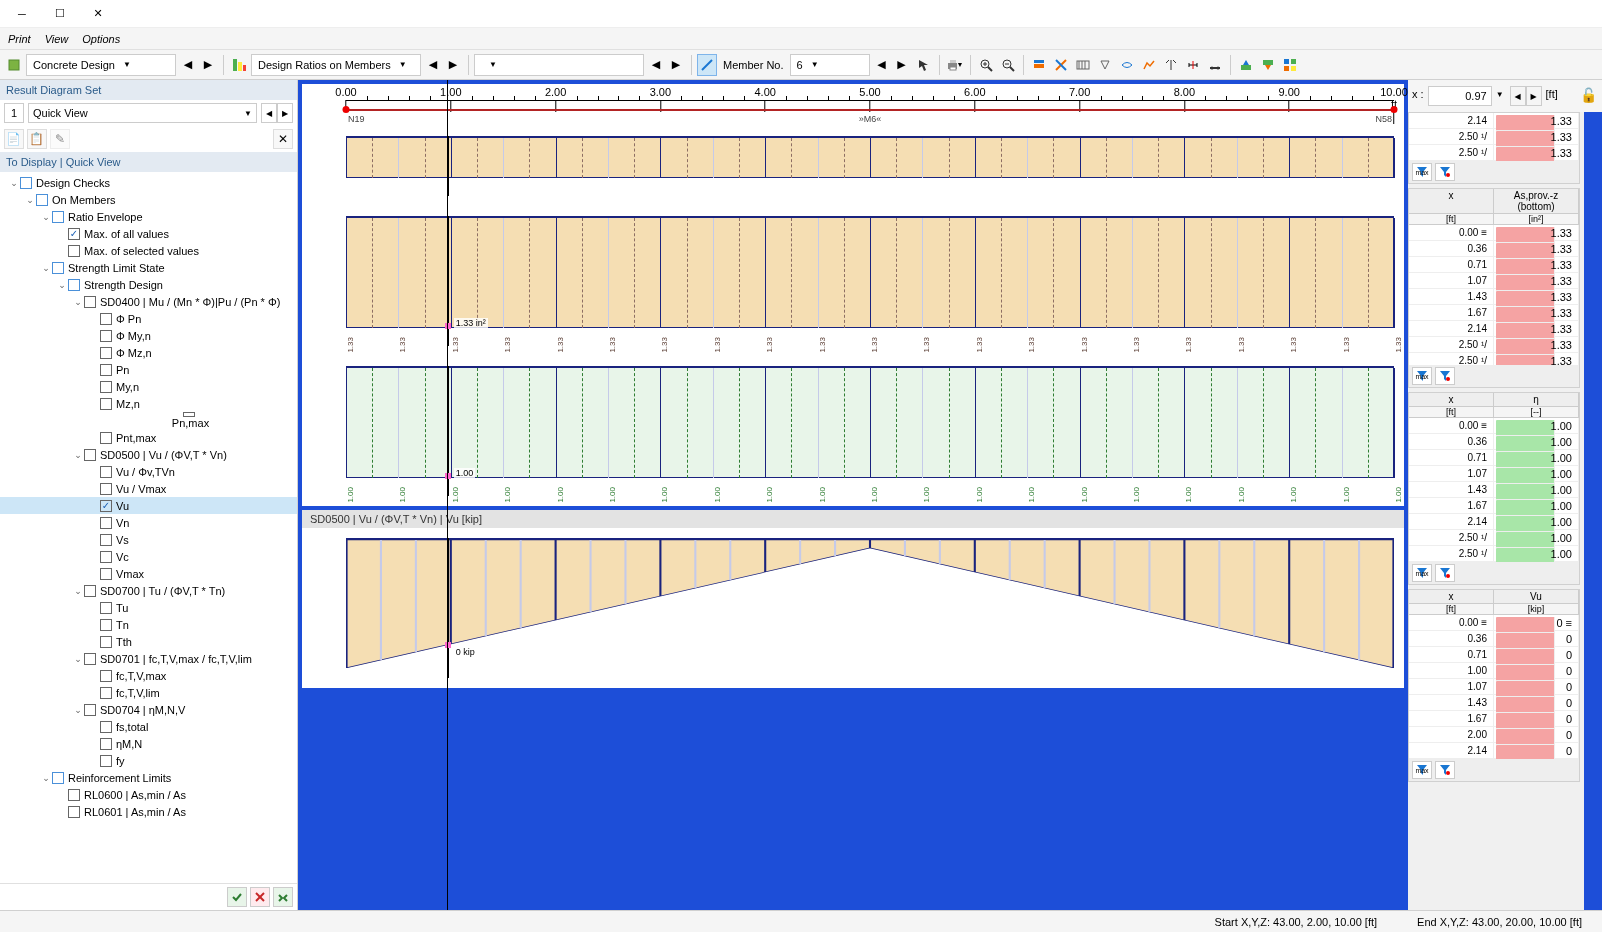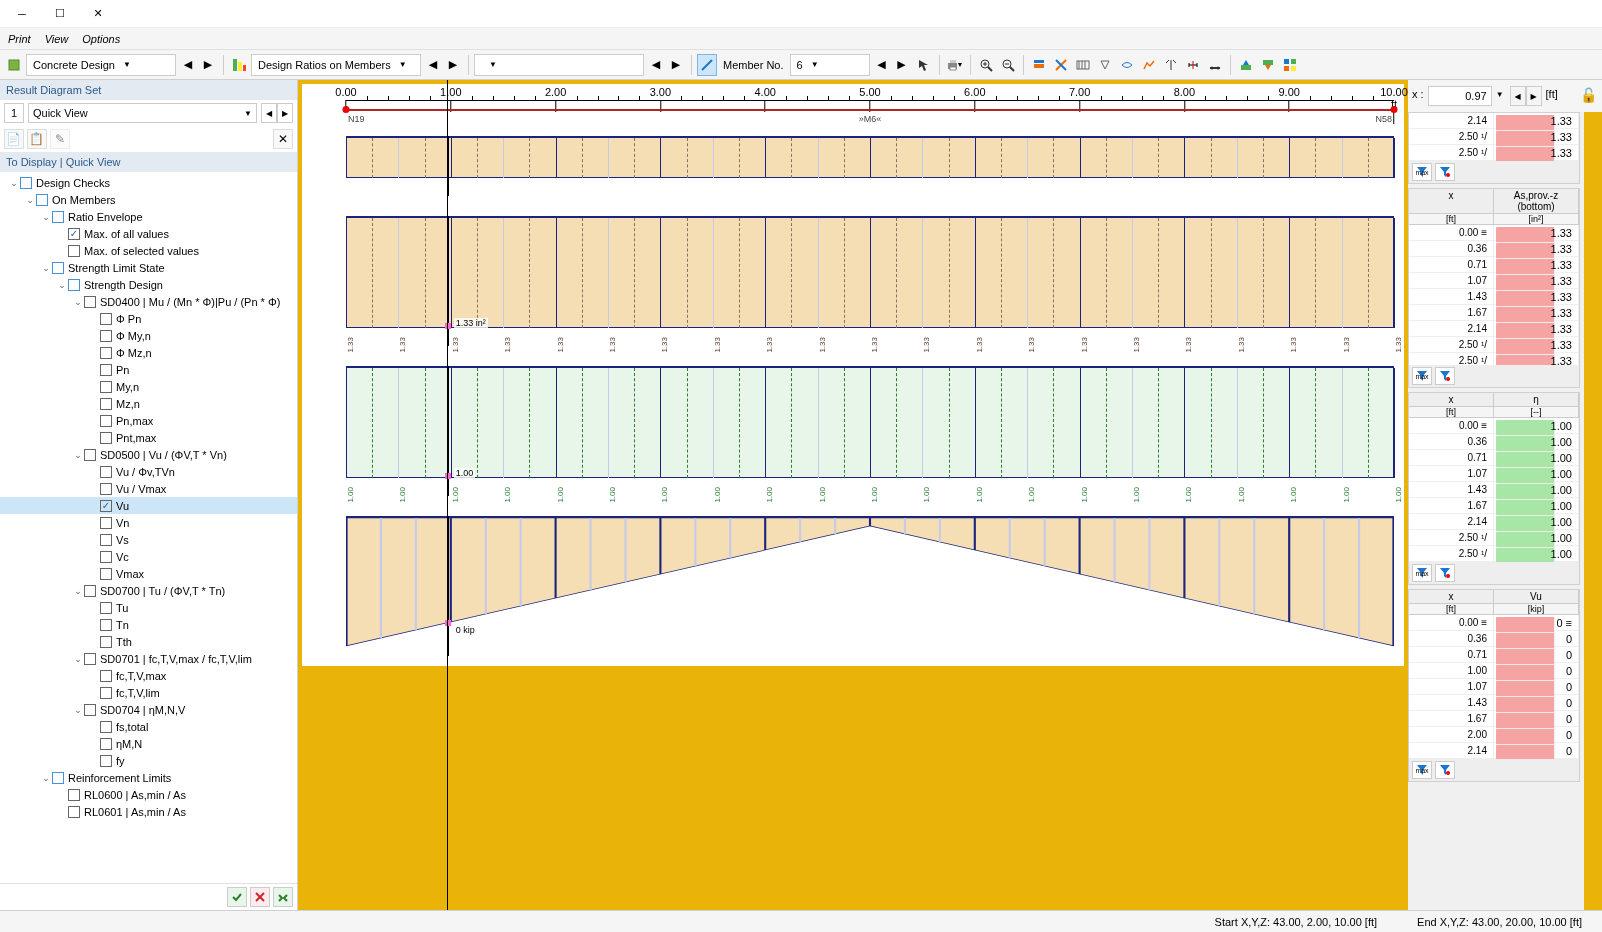--- a/index.html
+++ b/index.html
@@ -41,21 +41,21 @@
   .treewrap::-webkit-scrollbar-thumb{background:#c0c0c0;}
   .tree-node { display:flex; align-items:center; height:17px; padding-right:4px; white-space:nowrap;}
   .tree-node.selected{background:#cde6f7;}
   .exp { width:12px; text-align:center; font-size:9px; color:#666; cursor:default;}
   .cb { width:12px; height:12px; border:1px solid #666; margin-right:4px; display:inline-flex; align-items:center; justify-content:center; }
   .cb.checked::after{content:"✓"; font-size:10px; color:#1a5fb4; line-height:10px;}
   .cb.blue{border-color:#4a90d9;}
   .tree-foot { display:flex; justify-content:flex-end; gap:3px; padding:3px 4px; border-top:1px solid #e0e0e0;}
   .tree-foot .fbtn {width:20px;height:20px;border:1px solid #ccc;display:flex;align-items:center;justify-content:center;}
 
-  .center-scroll { flex: 1; background: #eab308; display: flex; overflow: hidden; }
+  .center-scroll { flex: 1; background: #1d4ed8; display: flex; overflow: hidden; }
   .chart-column { flex: 1; overflow-y:auto; overflow-x:hidden; position:relative;}
   .chart-column::-webkit-scrollbar{width:16px;} .chart-column::-webkit-scrollbar-thumb{background:#c0c0c0;} .chart-column::-webkit-scrollbar-track{background:#f0f0f0;}
 
   .ruler-row { height: 42px; background:#fff; position:relative; margin:4px 4px 0 4px; }
   .ruler { position:absolute; left:44px; right:10px; top:2px; height:18px; }
   .ruler-line{position:absolute; left:0; right:0; top:14px; height:1px; background:#000;}
   .rtick{position:absolute; top:0; font-size:9px; transform:translateX(-50%); text-align:center;}
   .rtick .tk{width:1px;height:12px;background:#000;margin:2px auto 0;}
   .membar{position:absolute; left:44px; right:10px; top:22px; height:18px;}
   .membar-bar{position:absolute; left:0; right:0; top:3px; height:2px; background:#b32424;}
@@ -366,21 +366,21 @@
         <div class="tree-node" style="padding-left: 88px;">
           <span class="exp"></span>
           <span class="cb"></span>
           <span>My,n</span>
         </div>
         <div class="tree-node" style="padding-left: 88px;">
           <span class="exp"></span>
           <span class="cb"></span>
           <span>Mz,n</span>
         </div>
-        <div class="tree-node" style="padding-left: 88px;">
+        <div class="tree-node" style="padding-left: 88px; flex-direction: column;">
           <span class="exp"></span>
           <span class="cb"></span>
           <span>Pn,max</span>
         </div>
         <div class="tree-node" style="padding-left: 88px;">
           <span class="exp"></span>
           <span class="cb"></span>
           <span>Pnt,max</span>
         </div>
         <div class="tree-node" style="padding-left: 72px;">
@@ -764,20 +764,21 @@
             <div class="vline" style="left: 95%; bottom: 18px; background: rgb(197, 202, 233);"></div>
             <div class="val" style="left: 95%; bottom: 0px; color: rgb(46, 125, 50);">1.00</div>
             <div class="vline" style="left: 97.5%; bottom: 18px; background: none; border-left: 1px dashed rgb(46, 125, 50); width: 0px;"></div>
             <div class="vline" style="left: 100%; bottom: 18px; background: rgb(26, 35, 126);"></div>
             <div class="val" style="left: 100%; bottom: 0px; color: rgb(46, 125, 50);">1.00</div>
             <div class="cursorline" style="left: 9.7%;"></div>
             <div class="pinkdot" style="left: 9.7%; top: 110px;"></div>
             <div class="callout" style="left: calc(9.7% + 6px); top: 102px;">1.00</div>
           </div>
         </div>
+        <div class="section-head">SD0500 | Vu / (ΦV,T * Vn) | Vu [kip]</div>
         <div class="chartbox">
           <div class="diag" style="height: 140px;">
             <div class="axis-x"></div>
             <svg width="100%" height="140" viewBox="0 0 100 140" preserveAspectRatio="none" style="position: absolute; left: 0px; top: 0px;">
               <polygon points="0,2 100,2 100,130 50,10 0,130" fill="#f5deb3" stroke="#1a237e" stroke-width="0.3"></polygon>
               <line x1="0" y1="2" x2="0" y2="130" stroke="#1a237e" stroke-width="0.2"></line>
               <line x1="3.3333333333333335" y1="2" x2="3.3333333333333335" y2="121.99999999999999" stroke="#c5cae9" stroke-width="0.2"></line>
               <line x1="6.666666666666667" y1="2" x2="6.666666666666667" y2="114" stroke="#c5cae9" stroke-width="0.2"></line>
               <line x1="10" y1="2" x2="10" y2="106" stroke="#1a237e" stroke-width="0.2"></line>
               <line x1="13.333333333333334" y1="2" x2="13.333333333333334" y2="98" stroke="#c5cae9" stroke-width="0.2"></line>

